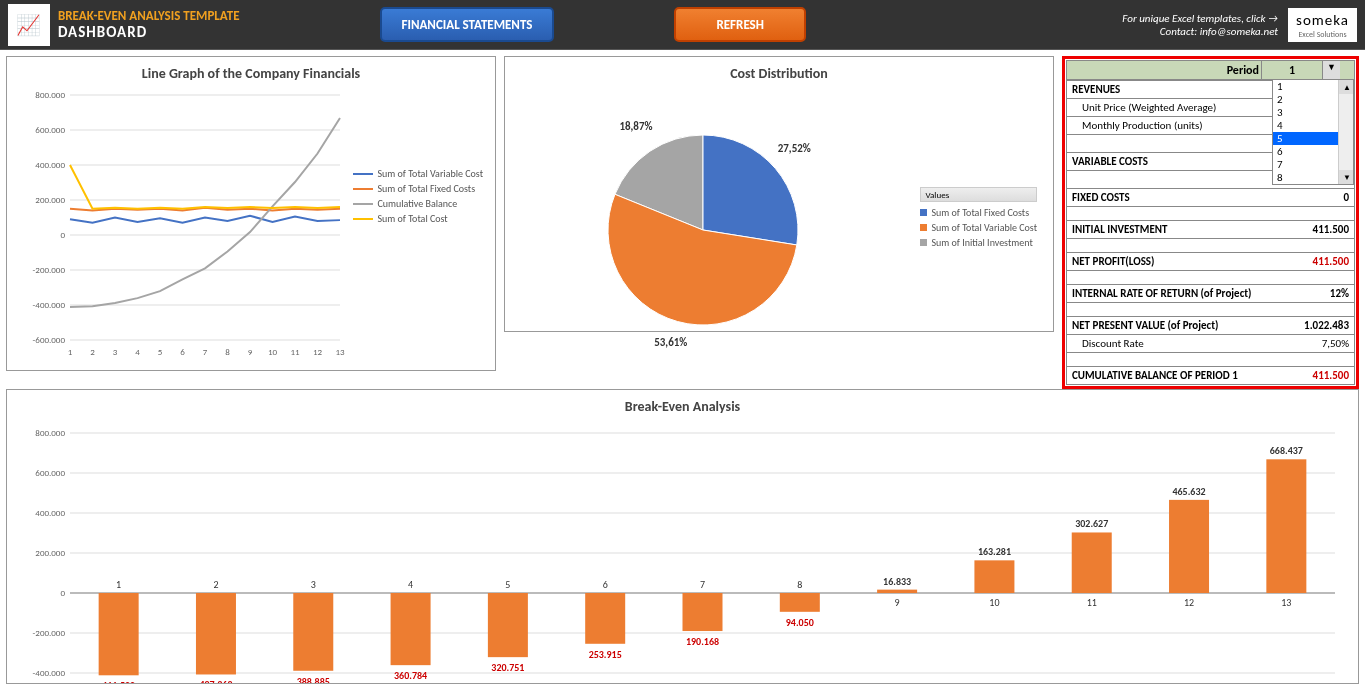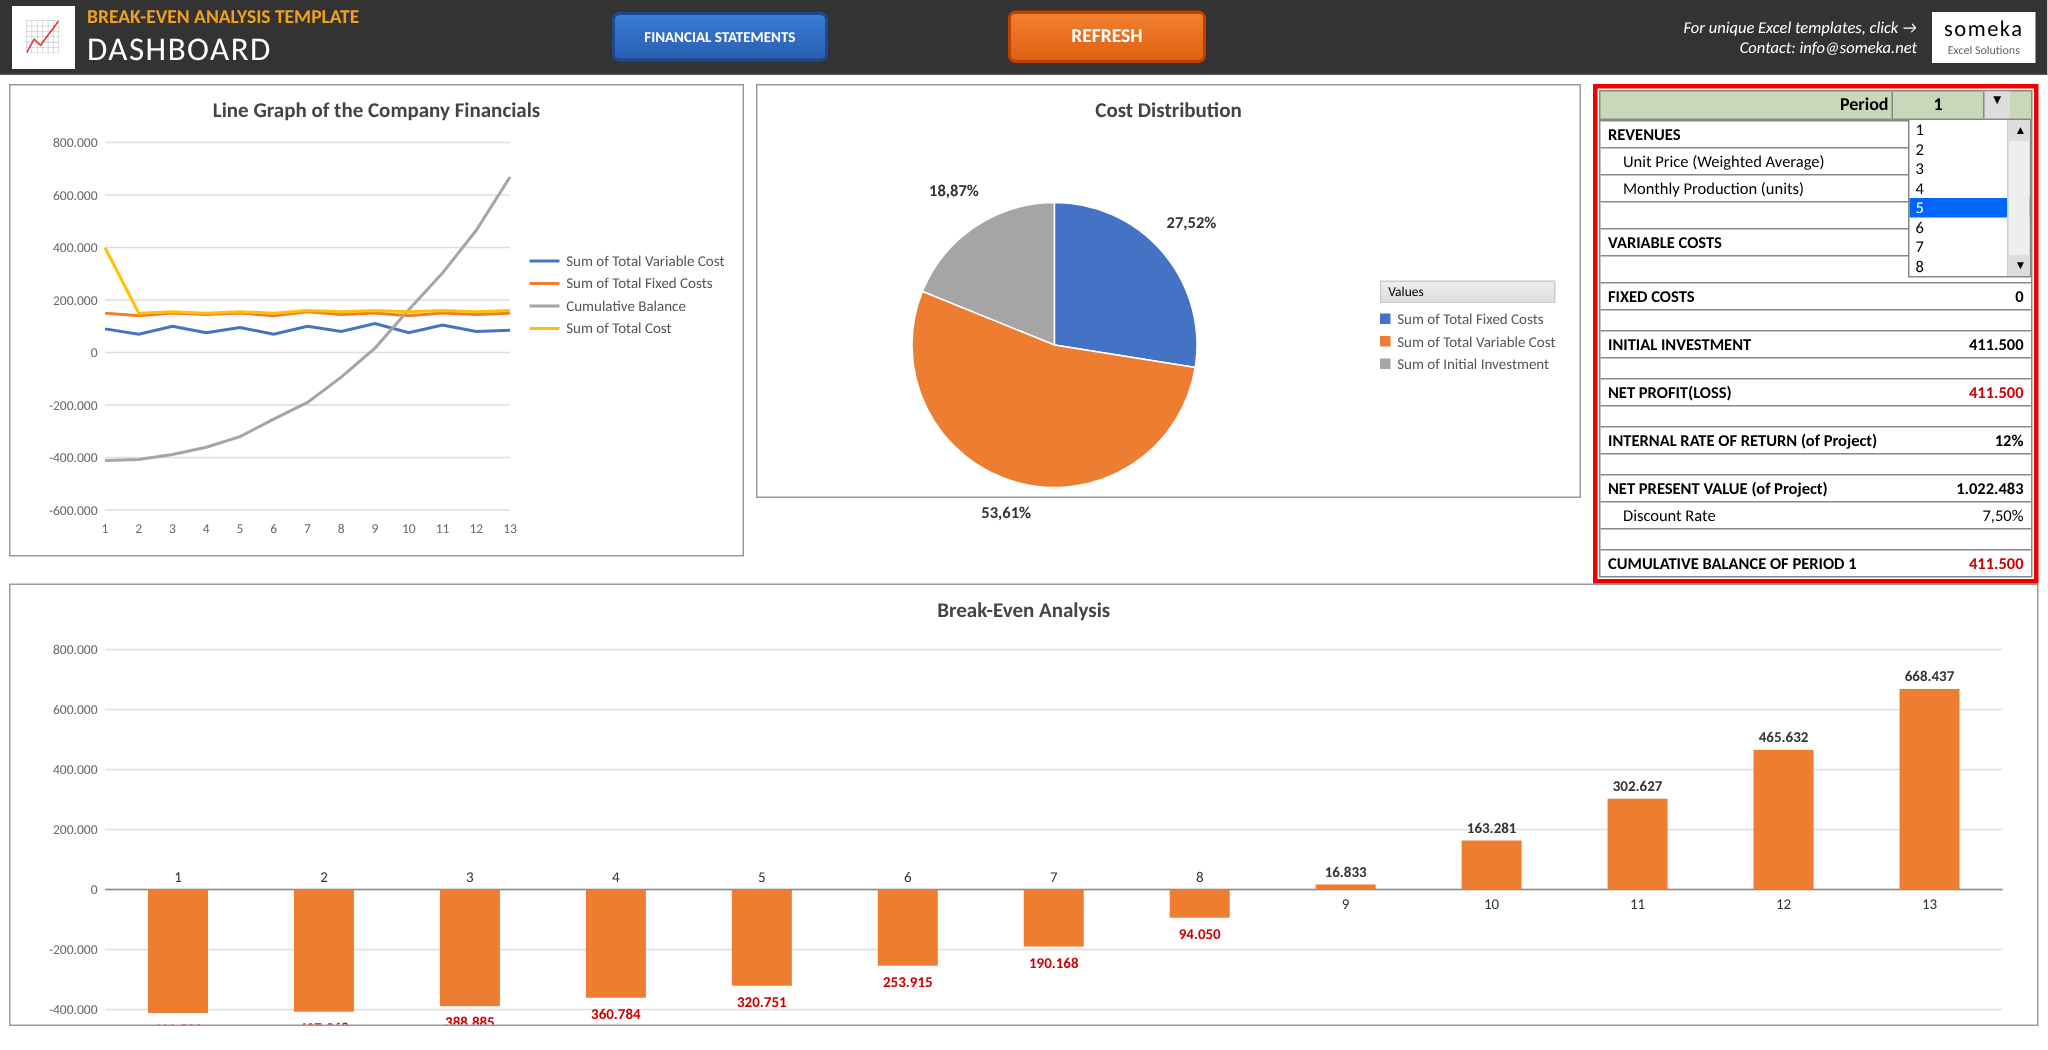--- a/index.html
+++ b/index.html
@@ -1,22 +1,22 @@
 <!DOCTYPE html>
 <html><head>
 <meta charset="utf-8">
 <style>
 *{box-sizing:border-box;margin:0;padding:0;font-family:Calibri,Arial,sans-serif}
 body{background:#fff;width:1365px;height:700px;overflow:hidden}
 .header{background:#333;height:50px;display:flex;align-items:center;padding:0 8px;border-bottom:1px solid #555}
 .logo-box{width:42px;height:42px;background:#fff;display:flex;align-items:center;justify-content:center;font-size:20px;margin-right:8px}
 .titles{flex:0 0 auto;margin-right:60px}
 .titles .t1{color:#f0a020;font-size:13px;font-weight:bold}
-.titles .t2{color:#fff;font-size:22px;font-weight:normal;letter-spacing:1px}
-.btn-fin{background:linear-gradient(#3a7bd5,#2a5eb0);color:#fff;border:2px solid #1a4a90;border-radius:5px;padding:8px 20px;font-size:10px;font-weight:bold;cursor:pointer;margin-left:108px}
+.titles .t2{color:#fff;font-size:15px;font-weight:bold;letter-spacing:1px}
+.btn-fin{background:linear-gradient(#3a7bd5,#2a5eb0);color:#fff;border:2px solid #1a4a90;border-radius:5px;padding:8px 20px;font-size:13px;font-weight:bold;cursor:pointer;margin-left:80px}
 .btn-ref{background:linear-gradient(#f08030,#e06010);color:#fff;border:2px solid #c04000;border-radius:5px;padding:8px 40px;font-size:13px;font-weight:bold;cursor:pointer;margin-left:120px}
 .header-right{margin-left:auto;display:flex;align-items:center;gap:10px}
 .header-right .txt{color:#fff;font-size:11px;text-align:right;font-style:italic}
 .someka{background:#fff;padding:3px 8px;font-size:15px;font-weight:normal;letter-spacing:1px}
 .someka .sub{font-size:8px;letter-spacing:0;display:block;text-align:center;color:#666}
 .main{padding:6px;display:flex;flex-direction:column;gap:0}
 .top-row{display:flex;gap:8px}
 .chart-box{border:1px solid #999;background:#fff}
 .line-chart{width:490px;height:315px;padding:8px;position:relative}
 .pie-chart{width:550px;height:276px;padding:8px;position:relative}

